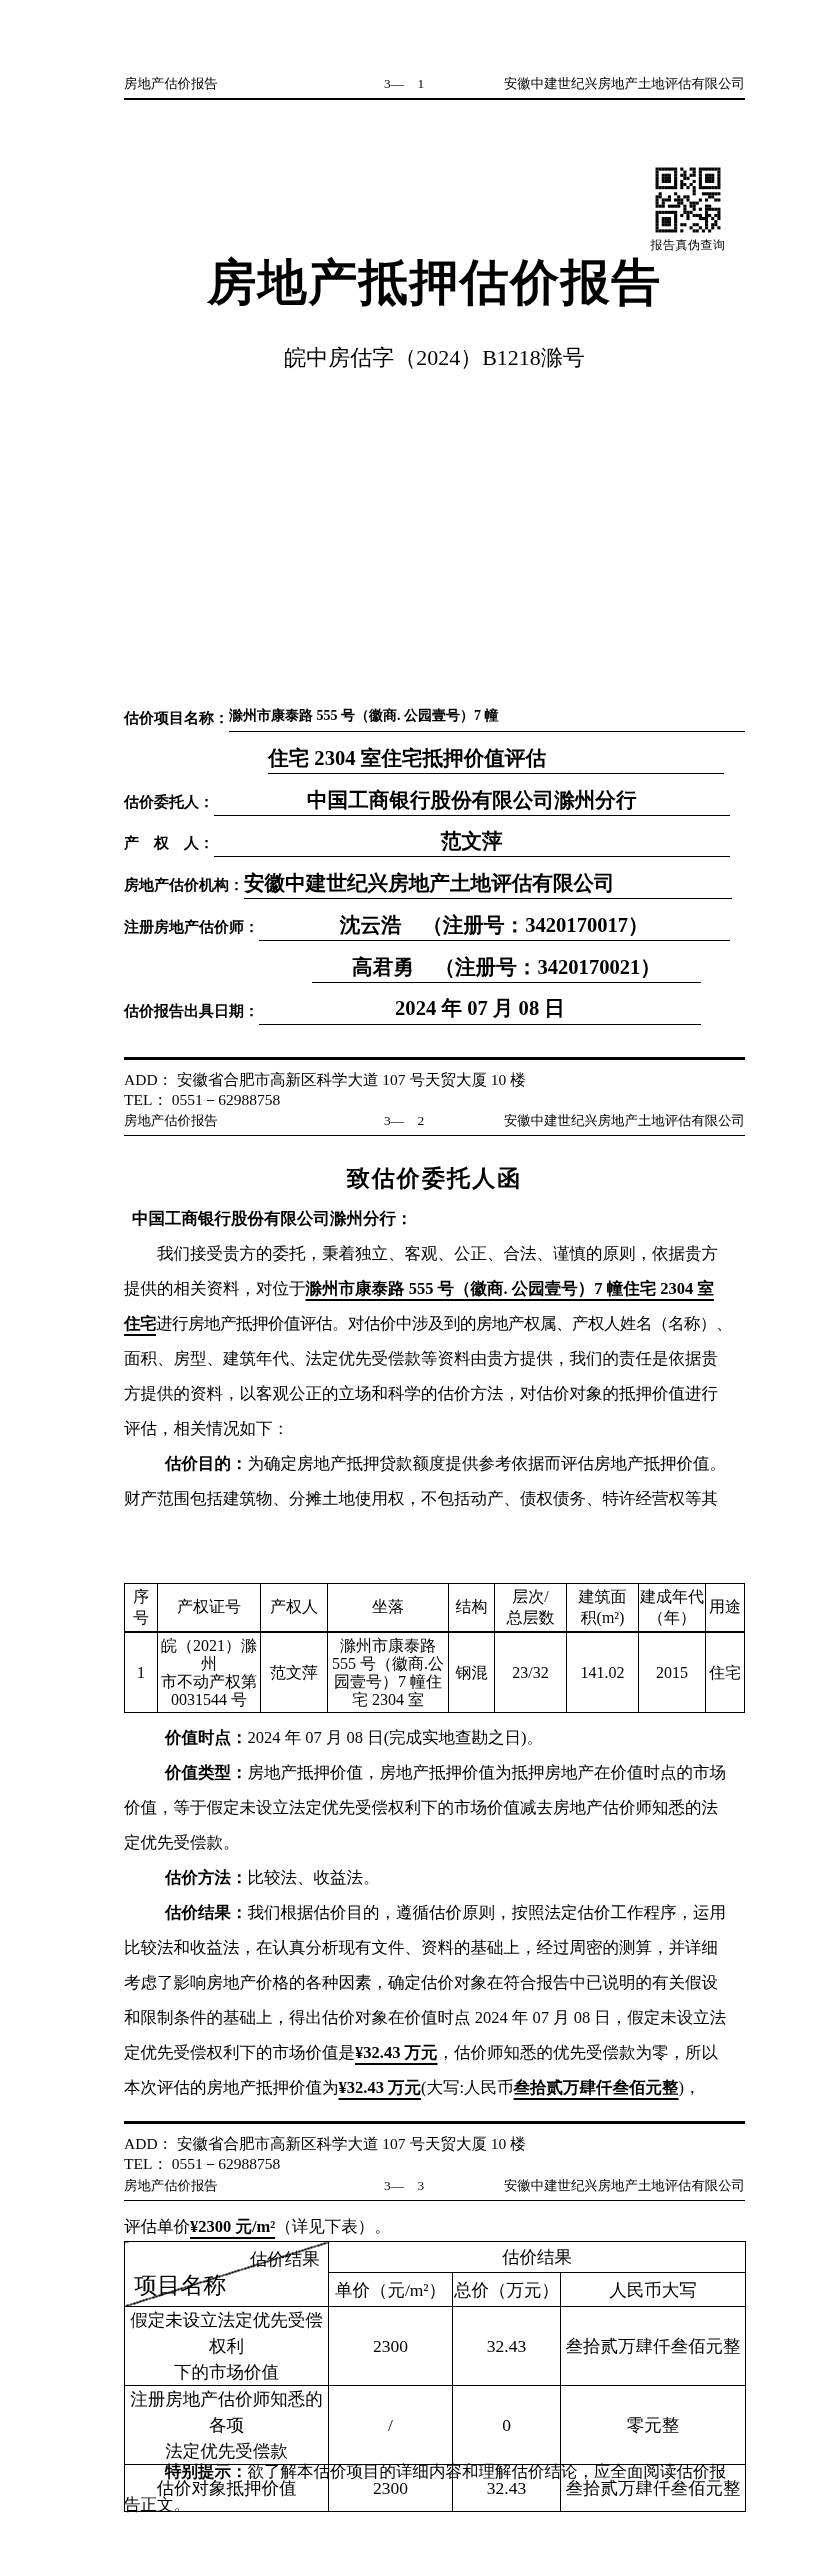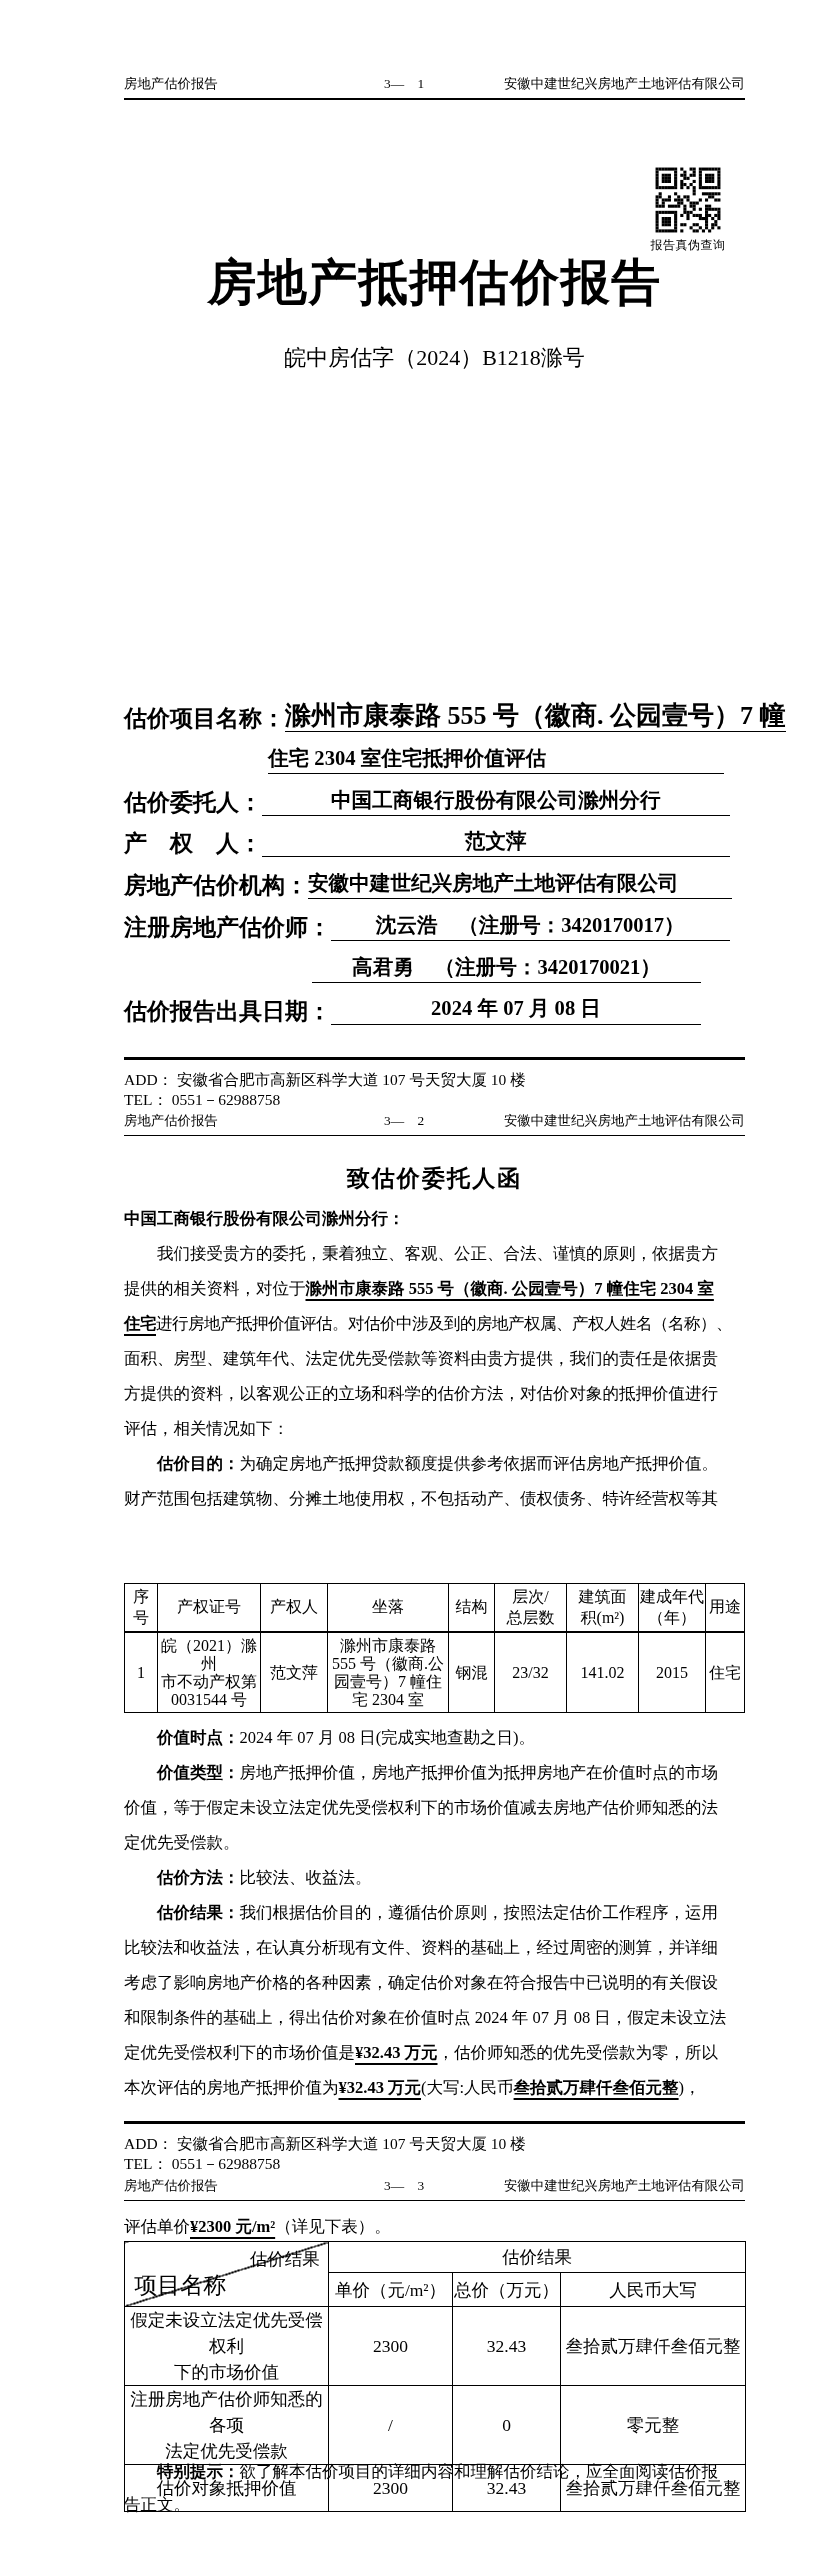--- a/index.html
+++ b/index.html
@@ -34,34 +34,34 @@
   #qr-box{top:166px;left:650px;width:76px;text-align:center;}
   #qr-box svg{display:block;margin:0 auto;background:#fff;}
   #qr-box .qr-label{margin-top:3.1px;font-size:12px;letter-spacing:0.5px;white-space:nowrap;}
   #main-title{
     top:253px;left:124px;width:621px;text-align:center;
     font-size:49px;font-weight:bold;letter-spacing:1.5px;line-height:59px;white-space:nowrap;
   }
   #doc-no{top:344px;left:124px;width:621px;text-align:center;font-size:22px;line-height:27px;}
   #cover{top:701px;left:124px;width:621px;font-weight:bold;}
   .cover-row{display:flex;align-items:flex-end;margin-bottom:10.8px;height:31px;}
-  .cover-row .lbl{font-size:23px;line-height:27px;white-space:nowrap;flex:none;}
+  .cover-row .lbl{font-size:15px;line-height:27px;white-space:nowrap;flex:none;}
   .cover-row .val{
     flex:1;border-bottom:1.5px solid #000;
     font-size:20.6px;line-height:26px;padding-bottom:2.1px;
     text-align:center;white-space:nowrap;
   }
   .cover-row .val.left{text-align:left;}
   .cover-row .sp{flex:none;}
   
   .body-block{left:124px;width:621px;font-size:16.5px;}
   .ln{height:35px;line-height:35px;white-space:nowrap;}
   .ln64{height:33px;line-height:33px;white-space:nowrap;}
   .ind{text-indent:33px;}
-  .b{font-weight:bold;}
+  .b{font-weight:bold;margin-left:8px;}
   .bu{
     font-weight:bold;
     text-decoration:underline;
     text-decoration-thickness:1.5px;
     text-underline-offset:4.6px;
   }
   #letter-title{
     top:1165px;left:124px;width:621px;text-align:center;
     font-size:23px;font-weight:bold;letter-spacing:2.1px;line-height:27px;
   }
@@ -321,21 +321,21 @@
       </svg>
     <div class="qr-label">报告真伪查询</div>
   </div>
 
   <div class="abs" id="main-title">房地产抵押估价报告</div>
   <div class="abs" id="doc-no">皖中房估字（2024）B1218滁号</div>
 
   <div class="abs" id="cover">
     <div class="cover-row">
       <span class="lbl">估价项目名称：</span>
-      <span class="val left" style="font-size:26px;">滁州市康泰路 555 号（徽商. 公园壹号）7 幢</span>
+      <span class="val left" style="font-size:14px;">滁州市康泰路 555 号（徽商. 公园壹号）7 幢</span>
     </div>
     <div class="cover-row">
       <span class="sp" style="width:144px;"></span>
       <span class="val left" style="margin-right:20.6px;">住宅 2304 室住宅抵押价值评估</span>
     </div>
     <div class="cover-row">
       <span class="lbl">估价委托人：</span>
       <span class="val" style="margin-right:15.5px;">中国工商银行股份有限公司滁州分行</span>
     </div>
     <div class="cover-row">

